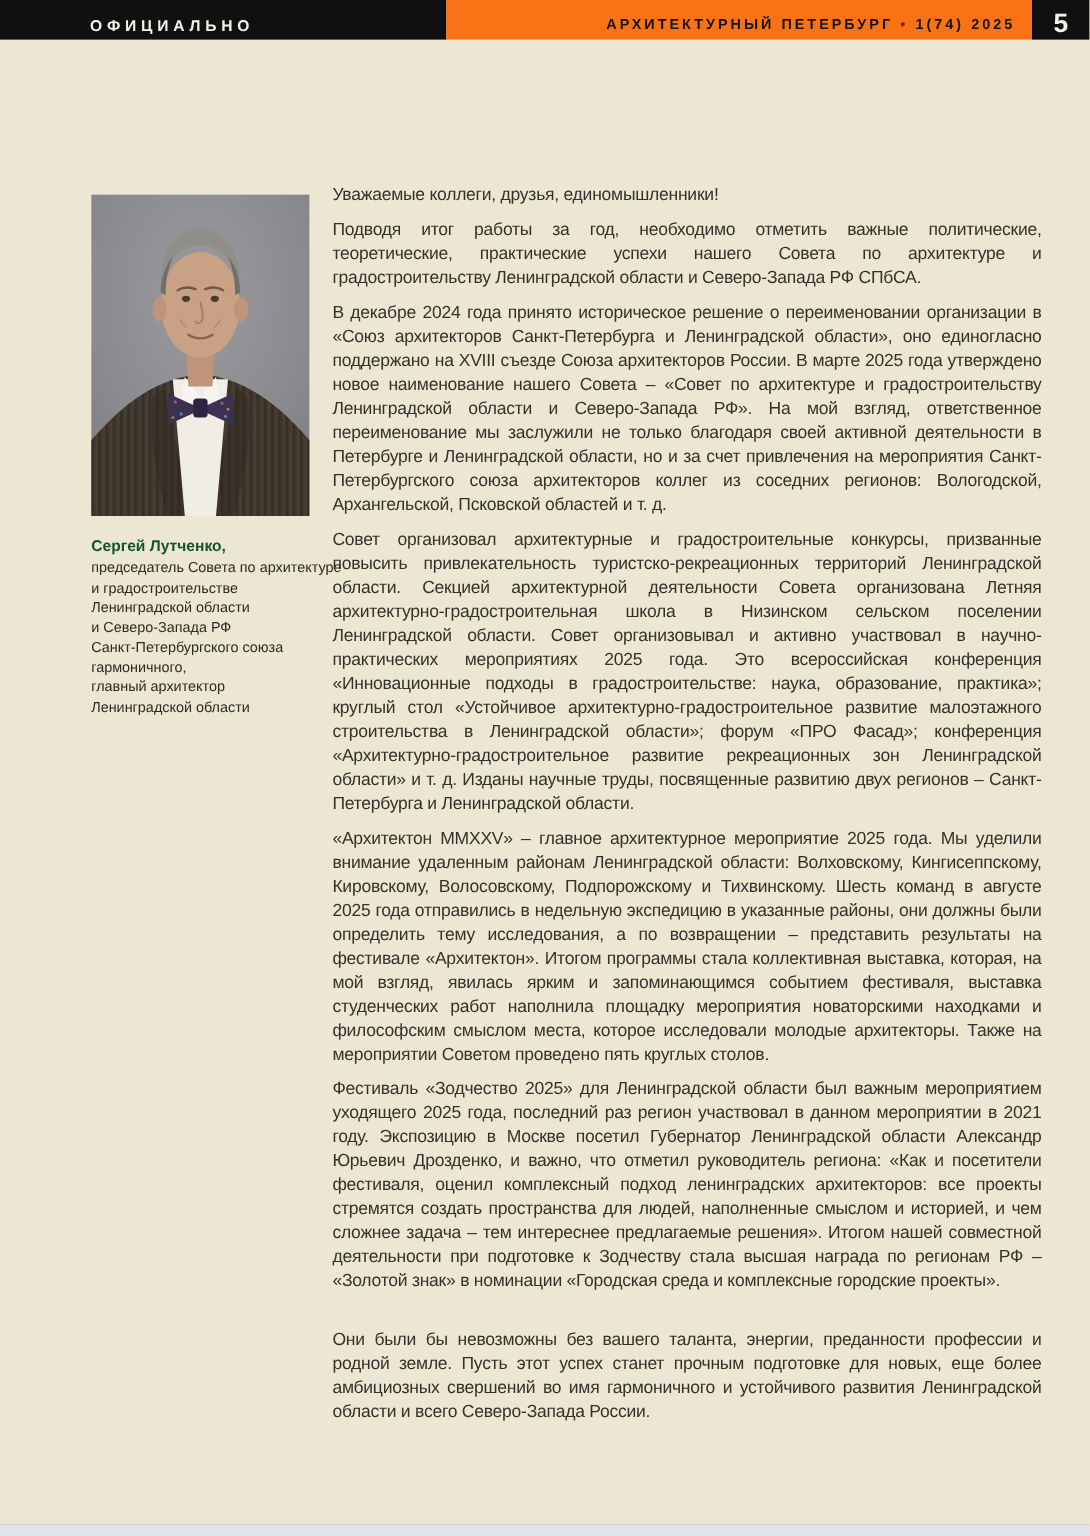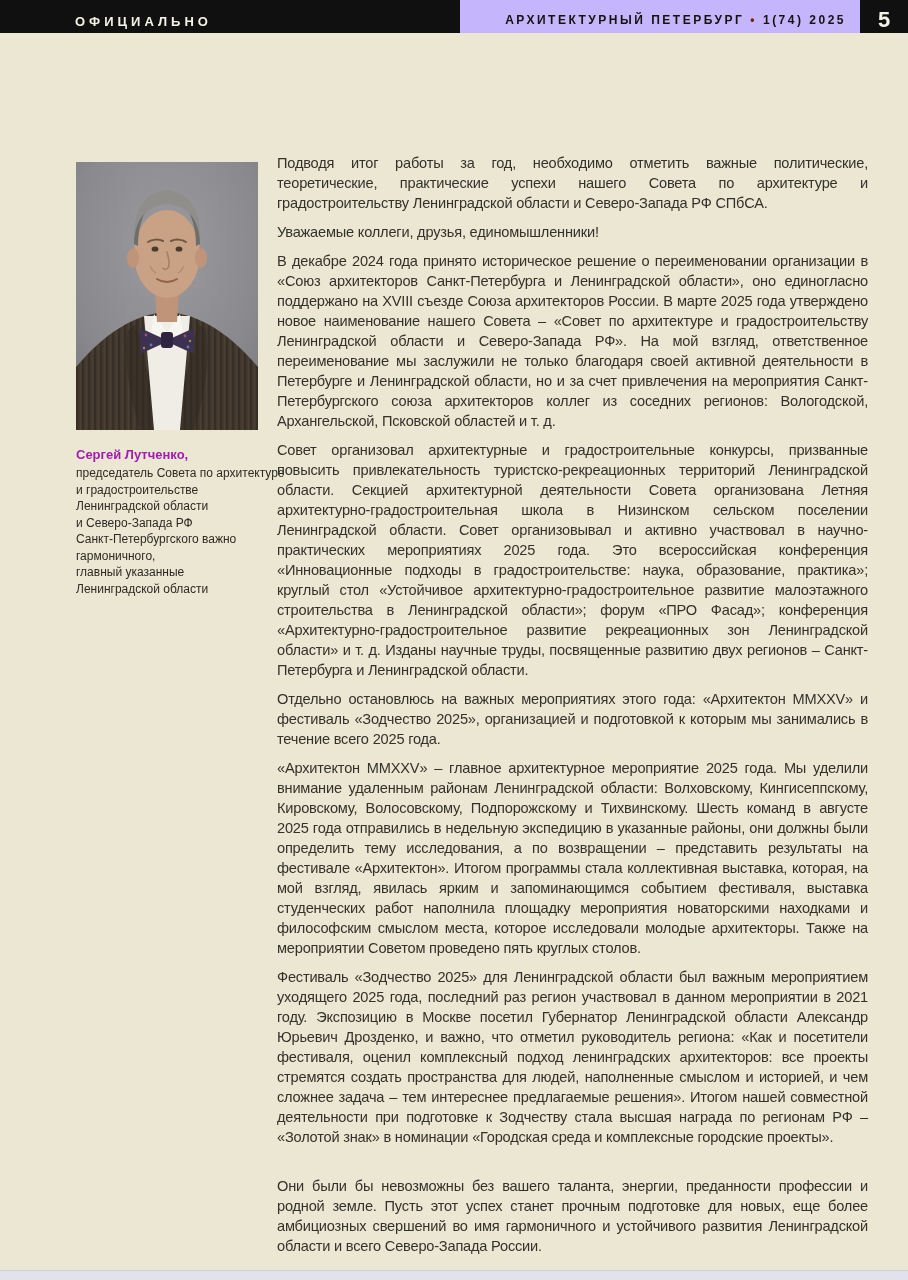--- a/index.html
+++ b/index.html
@@ -8,48 +8,48 @@
     font-family:"Liberation Sans","DejaVu Sans",sans-serif;
     background:#ebe7d2;
     position:relative;
     overflow:hidden;
   }
   .page { position:absolute; inset:0; background:#ebe7d2; }
 
   
   .header { position:absolute; top:0; left:0; width:908px; height:33px; display:flex; }
   .header-left {
-    width:460px; height:33px; background:#101010;
+    width:372px; height:33px; background:#101010;
     display:flex; align-items:flex-end; padding:0 0 4px 75px;
   }
   .header-left .rubric {
     color:#f5f2e6; font-size:13px; font-weight:bold;
     letter-spacing:4px; text-transform:uppercase;
   }
   .header-mid {
-    flex:1; height:33px; background:#c4b5fd;
+    flex:1; height:33px; background:#f97316;
     display:flex; align-items:flex-end; justify-content:flex-end;
     padding:0 14px 6px 0;
   }
   .header-mid .mag {
     color:#161210; font-size:12px; font-weight:bold; letter-spacing:2.5px;
     white-space:nowrap;
   }
   .header-mid .dot { color:#7a1d10; margin:0 6px; font-size:12px; }
   .header-page {
     width:48px; height:33px; background:#101010;
     display:flex; align-items:flex-end; justify-content:center; padding-bottom:2px;
   }
   .header-page .num { color:#f5f2e6; font-size:22px; font-weight:bold; line-height:1; }
 
   
   .photo-col { position:absolute; left:76px; top:162px; width:182px; }
   .photo-frame { width:182px; height:268px; display:block; }
   .caption { margin-top:17px; color:#2c2a24; }
-  .caption .name { font-size:13px; font-weight:bold; color:#a21caf; margin-bottom:3px; white-space:nowrap; }
+  .caption .name { font-size:13px; font-weight:bold; color:#14532d; margin-bottom:3px; white-space:nowrap; }
   .caption .line { font-size:12px; line-height:16.5px; white-space:nowrap; }
 
   
   .text-col {
     position:absolute; left:277px; top:153px; width:591px;
     color:#33312b; font-size:14.6px; line-height:20px;
     text-align:justify; letter-spacing:-0.2px;
   }
   .text-col p { margin:0 0 9px 0; }
   .text-col .q { }
@@ -130,32 +130,31 @@
       <circle cx="68" cy="186" r="1.2" fill="#b3864a"></circle>
       <circle cx="114" cy="179" r="1.2" fill="#b3864a"></circle>
     </svg>
 
     <div class="caption">
       <div class="name">Сергей Лутченко,</div>
       <div class="line">председатель Совета по архитектуре</div>
       <div class="line">и градостроительстве</div>
       <div class="line">Ленинградской области</div>
       <div class="line">и Северо-Запада РФ</div>
-      <div class="line">Санкт-Петербургского важно</div>
+      <div class="line">Санкт-Петербургского союза</div>
       <div class="line">гармоничного,</div>
-      <div class="line">главный указанные</div>
+      <div class="line">главный архитектор</div>
       <div class="line">Ленинградской области</div>
     </div>
   </div>
 
   <div class="text-col">
+    <p>Уважаемые коллеги, друзья, единомышленники!</p>
     <p>Подводя итог работы за год, необходимо отметить важные политические, теоретические, практические успехи нашего Совета по архитектуре и градостроительству Ленинградской области и Северо-Запада РФ СПбСА.</p>
-    <p>Уважаемые коллеги, друзья, единомышленники!</p>
     <p>В декабре 2024 года принято историческое решение о переименовании организации в «Союз архитекторов Санкт-Петербурга и Ленинградской области», оно единогласно поддержано на XVIII съезде Союза архитекторов России. В марте 2025 года утверждено новое наименование нашего Совета – «Совет по архитектуре и градостроительству Ленинградской области и Северо-Запада РФ». На мой взгляд, ответственное переименование мы заслужили не только благодаря своей активной деятельности в Петербурге и Ленинградской области, но и за счет привлечения на мероприятия Санкт-Петербургского союза архитекторов коллег из соседних регионов: Вологодской, Архангельской, Псковской областей и т. д.</p>
     <p>Совет организовал архитектурные и градостроительные конкурсы, призванные повысить привлекательность туристско-рекреационных территорий Ленинградской области. Секцией архитектурной деятельности Совета организована Летняя архитектурно-градостроительная школа в Низинском сельском поселении Ленинградской области. Совет организовывал и активно участвовал в научно-практических мероприятиях 2025 года. Это всероссийская конференция «Инновационные подходы в градостроительстве: наука, образование, практика»; круглый стол «Устойчивое архитектурно-градостроительное развитие малоэтажного строительства в Ленинградской области»; форум «ПРО Фасад»; конференция «Архитектурно-градостроительное развитие рекреационных зон Ленинградской области» и т. д. Изданы научные труды, посвященные развитию двух регионов – Санкт-Петербурга и Ленинградской области.</p>
-    <p>Отдельно остановлюсь на важных мероприятиях этого года: «Архитектон MMXXV» и фестиваль «Зодчество 2025», организацией и подготовкой к которым мы занимались в течение всего 2025 года.</p>
     <p>«Архитектон MMXXV» – главное архитектурное мероприятие 2025 года. Мы уделили внимание удаленным районам Ленинградской области: Волховскому, Кингисеппскому, Кировскому, Волосовскому, Подпорожскому и Тихвинскому. Шесть команд в августе 2025 года отправились в недельную экспедицию в указанные районы, они должны были определить тему исследования, а по возвращении – представить результаты на фестивале «Архитектон». Итогом программы стала коллективная выставка, которая, на мой взгляд, явилась ярким и запоминающимся событием фестиваля, выставка студенческих работ наполнила площадку мероприятия новаторскими находками и философским смыслом места, которое исследовали молодые архитекторы. Также на мероприятии Советом проведено пять круглых столов.</p>
     <p><span>Фестиваль «Зодчество 2025» для Ленинградской области был важным мероприятием уходящего 2025 года, последний раз регион участвовал в данном мероприятии в 2021 году. Экспозицию в Москве посетил Губернатор Ленинградской области Александр Юрьевич Дрозденко, и важно, что отметил руководитель региона: </span><span class="q">«Как и посетители фестиваля, оценил комплексный подход ленинградских архитекторов: все проекты стремятся создать пространства для людей, наполненные смыслом и историей, и чем сложнее задача – тем интереснее предлагаемые решения»</span><span>. Итогом нашей совместной деятельности при подготовке к Зодчеству стала высшая награда по регионам РФ – «Золотой знак» в номинации «Городская среда и комплексные городские проекты».</span></p>
     <p><br><span>Они были бы невозможны без вашего таланта, энергии, преданности профессии и родной земле. Пусть этот успех станет прочным подготовке для новых, еще более амбициозных свершений во имя гармоничного и устойчивого развития Ленинградской области и всего Северо-Запада России.</span></p>
   </div>
 
   <div class="bottom-edge"></div>
 </div>
 
 </body></html>

